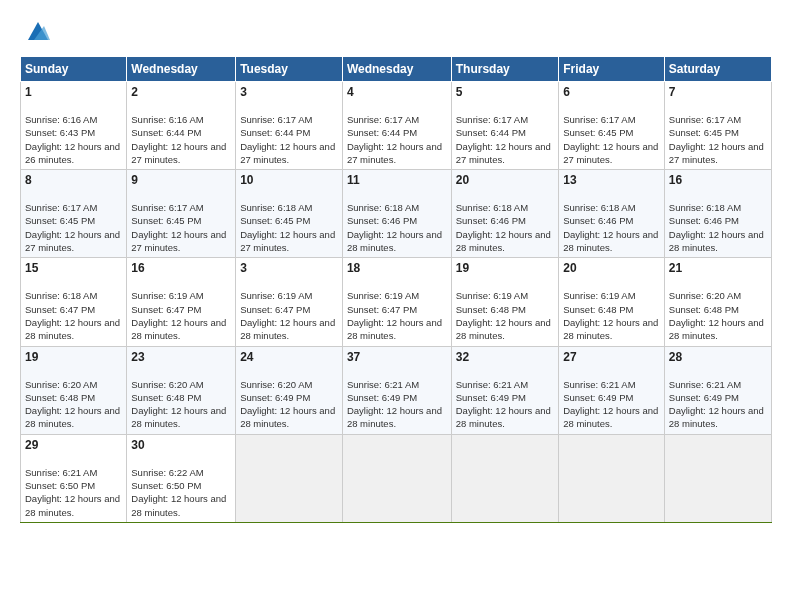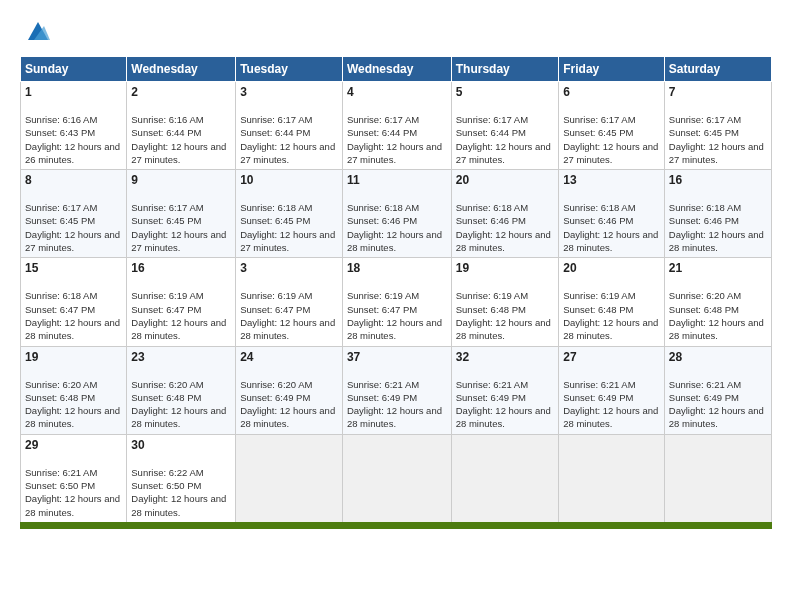--- a/index.html
+++ b/index.html
@@ -83,21 +83,21 @@
     .day-info {
       font-size: 9.5px;
       color: #333;
       line-height: 1.4;
       margin-top: 14px;
     }
     .empty-cell {
       background: #f0f0f0 !important;
     }
     .last-row td {
-      border-bottom: 7px solid #4d7c0f;
+      border-bottom: 1px solid #4d7c0f;
     }
   </style>
 </head>
 <body>
 
 <div class="page">
   <div class="header">
     <div class="logo">
       <div>
         <div style="display:flex;align-items:center;">

